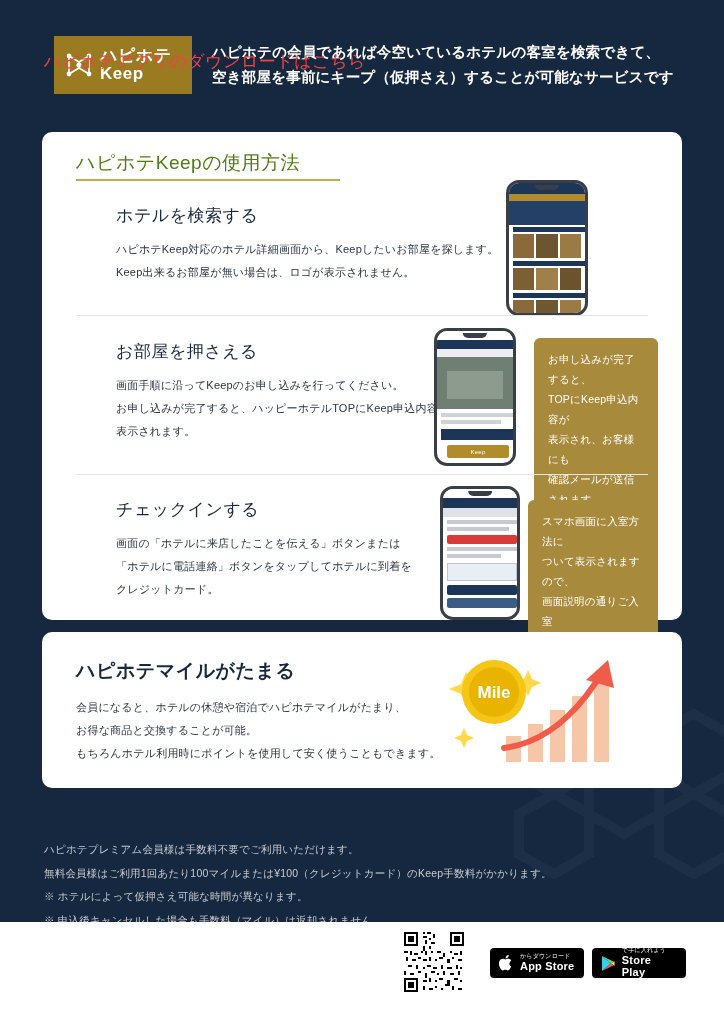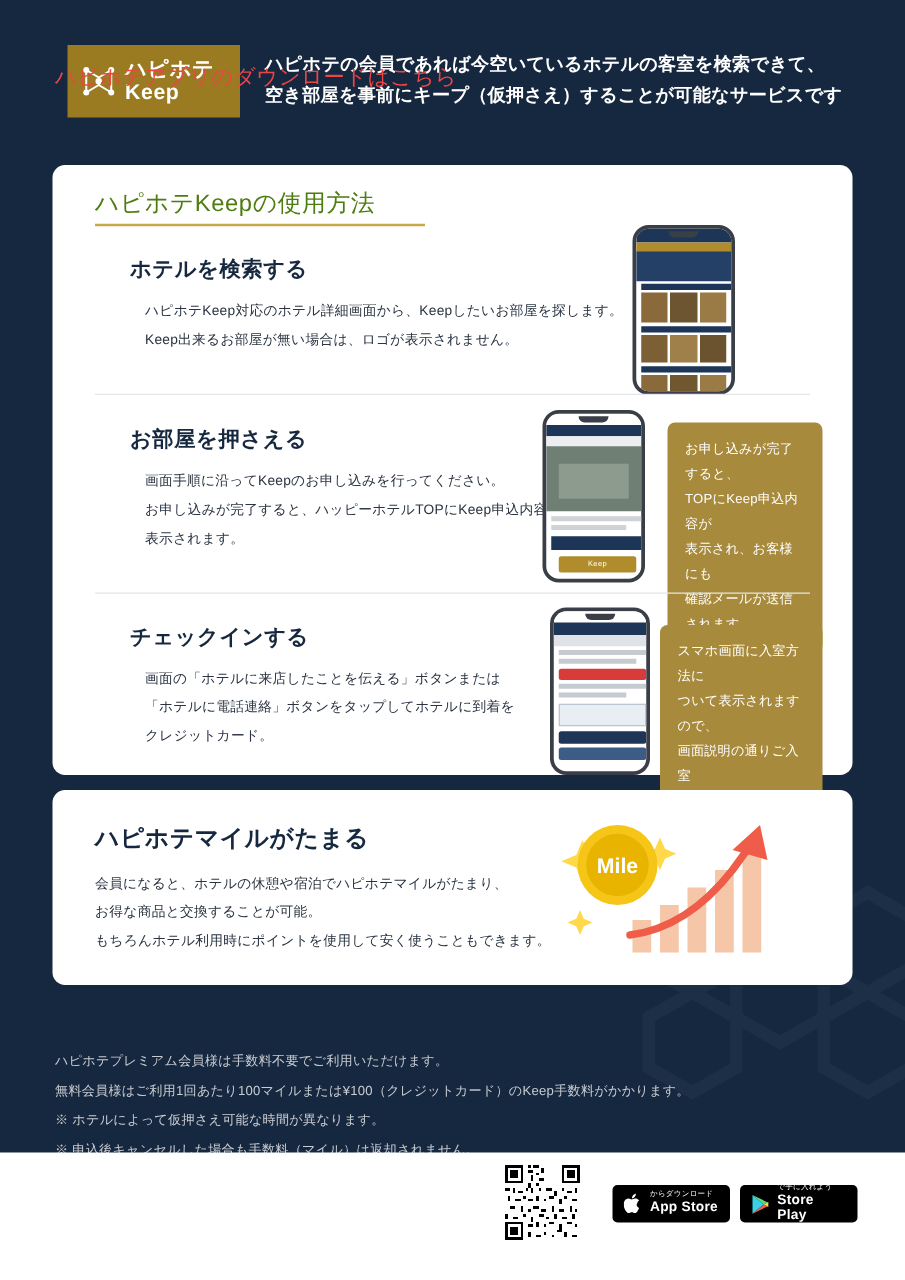--- a/index.html
+++ b/index.html
@@ -86,23 +86,23 @@
     width: 264px; height: 2px;
     background: #c8a94a;
   }
 
   .step {
     position: absolute;
     left: 0; width: 640px;
   }
   .step-head {
     position: absolute;
-    left: 62px;
+    left: 74px;
     font-size: 17px;
-    font-weight: bold;
+    font-weight: normal;
     color: #16283f;
     letter-spacing: 0.5px;
   }
   .step-body {
     position: absolute;
     left: 74px;
     font-size: 11px;
     line-height: 2.1;
     color: #2a3442;
     letter-spacing: 0.2px;

